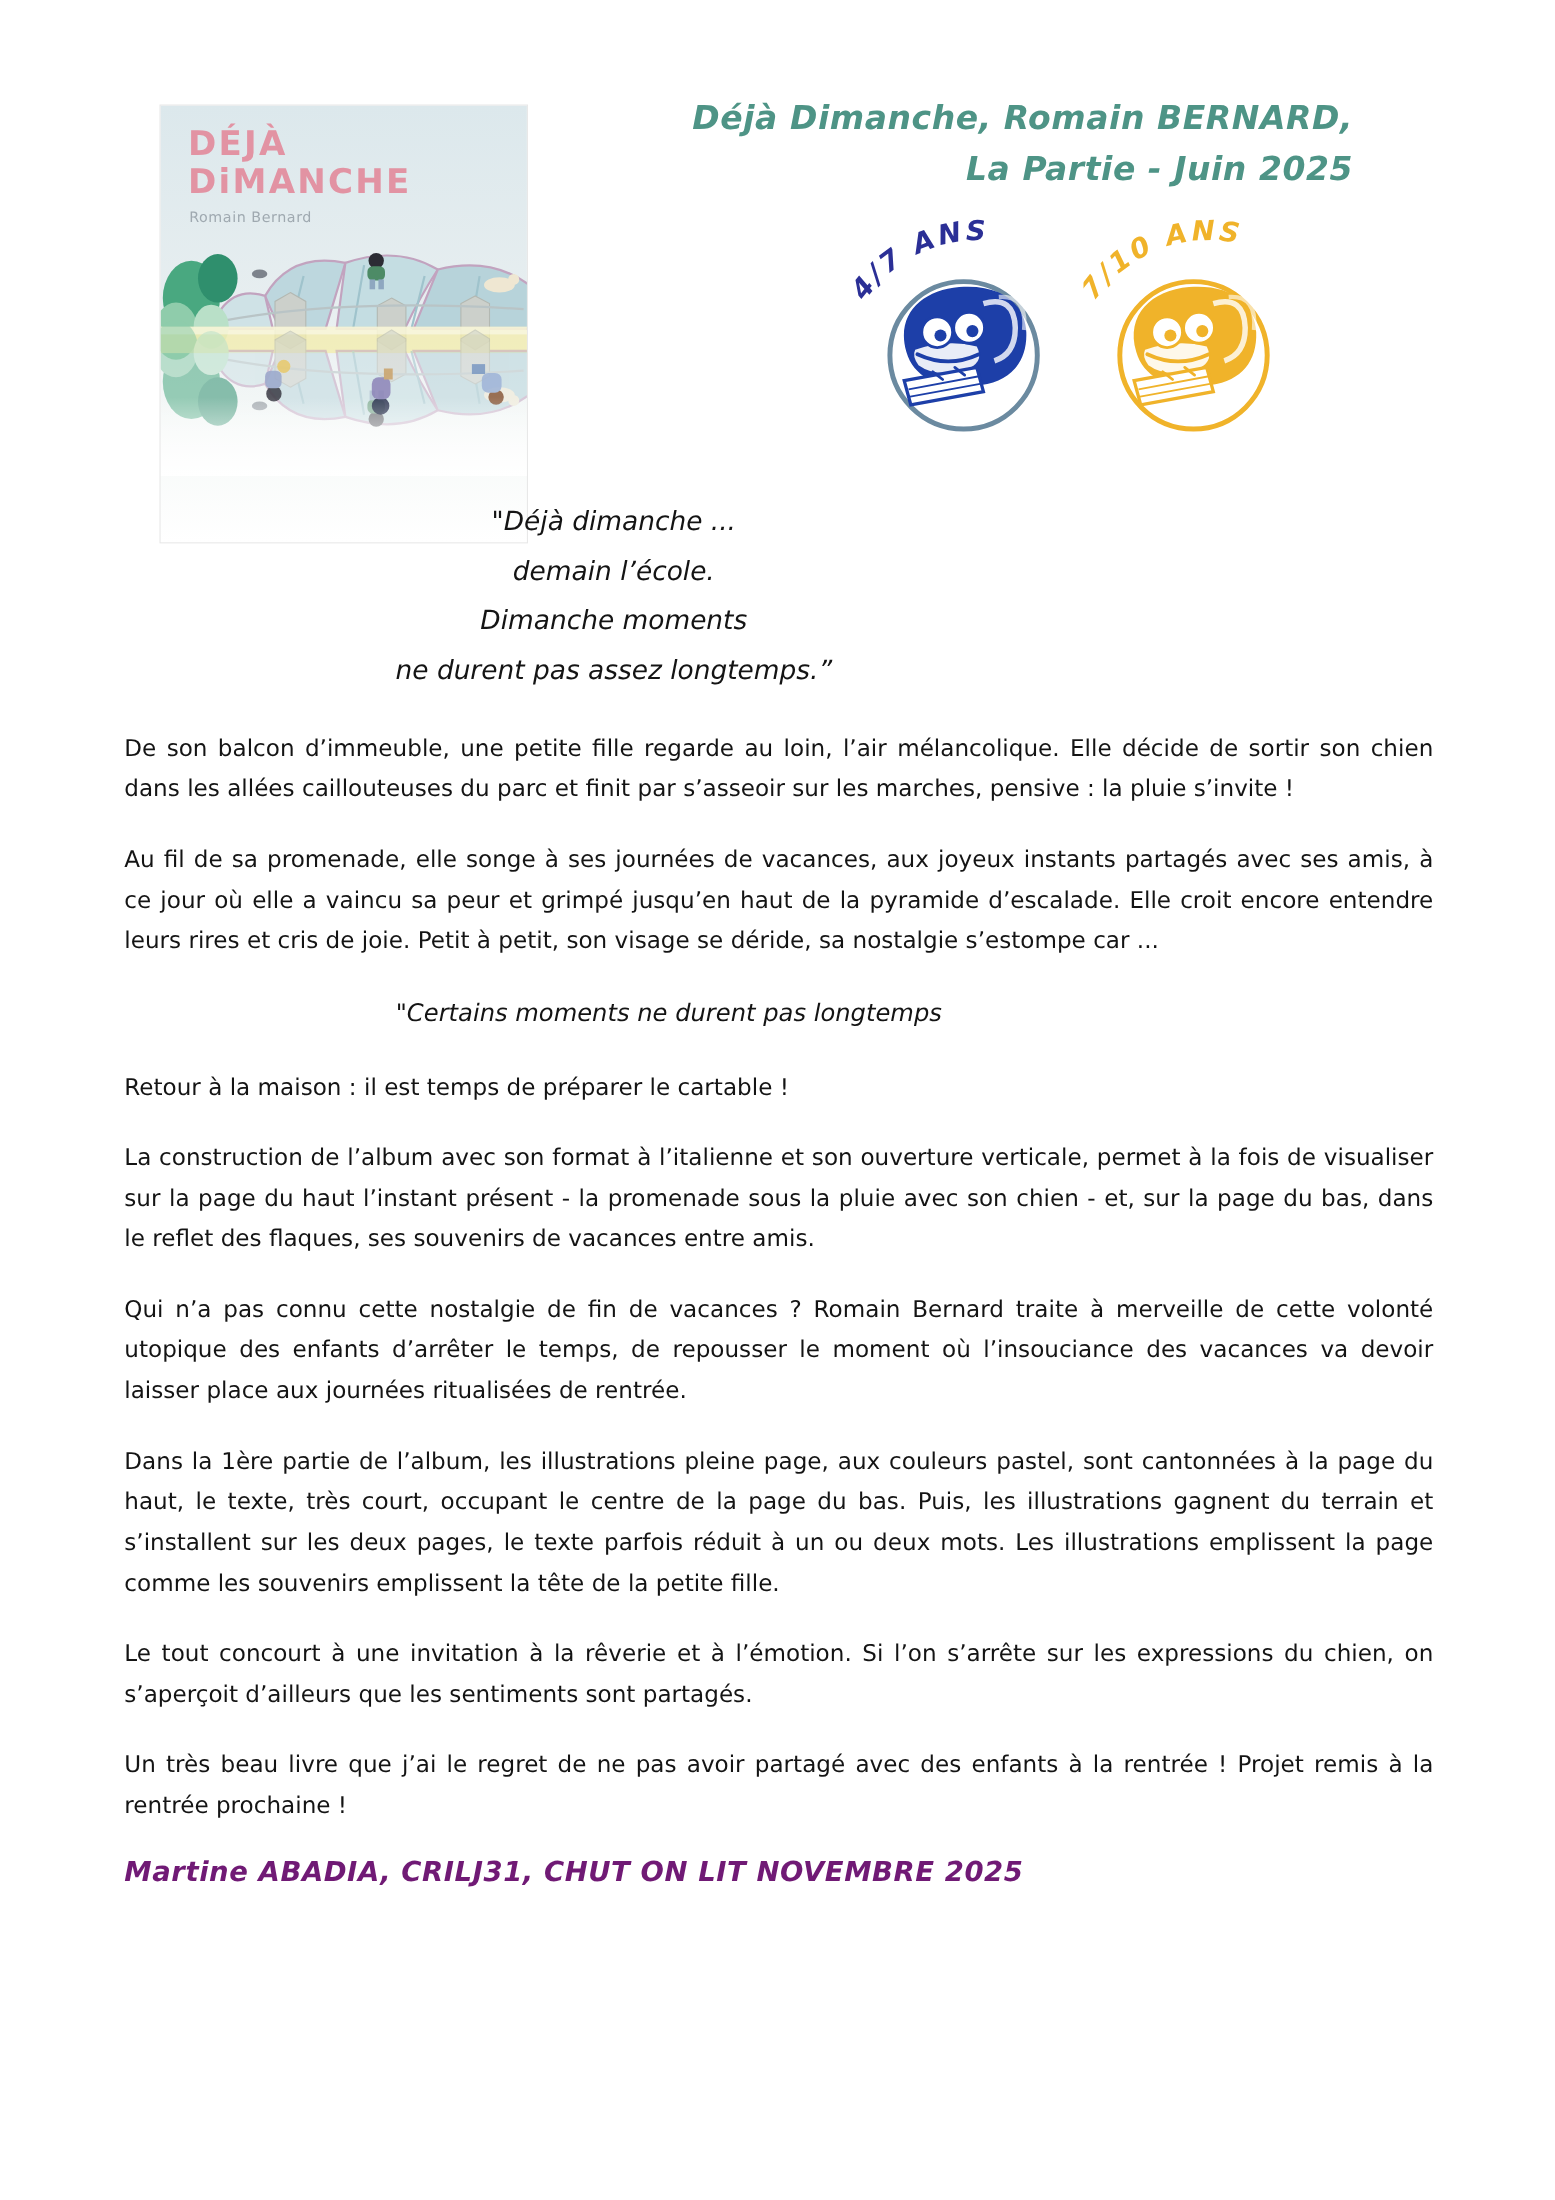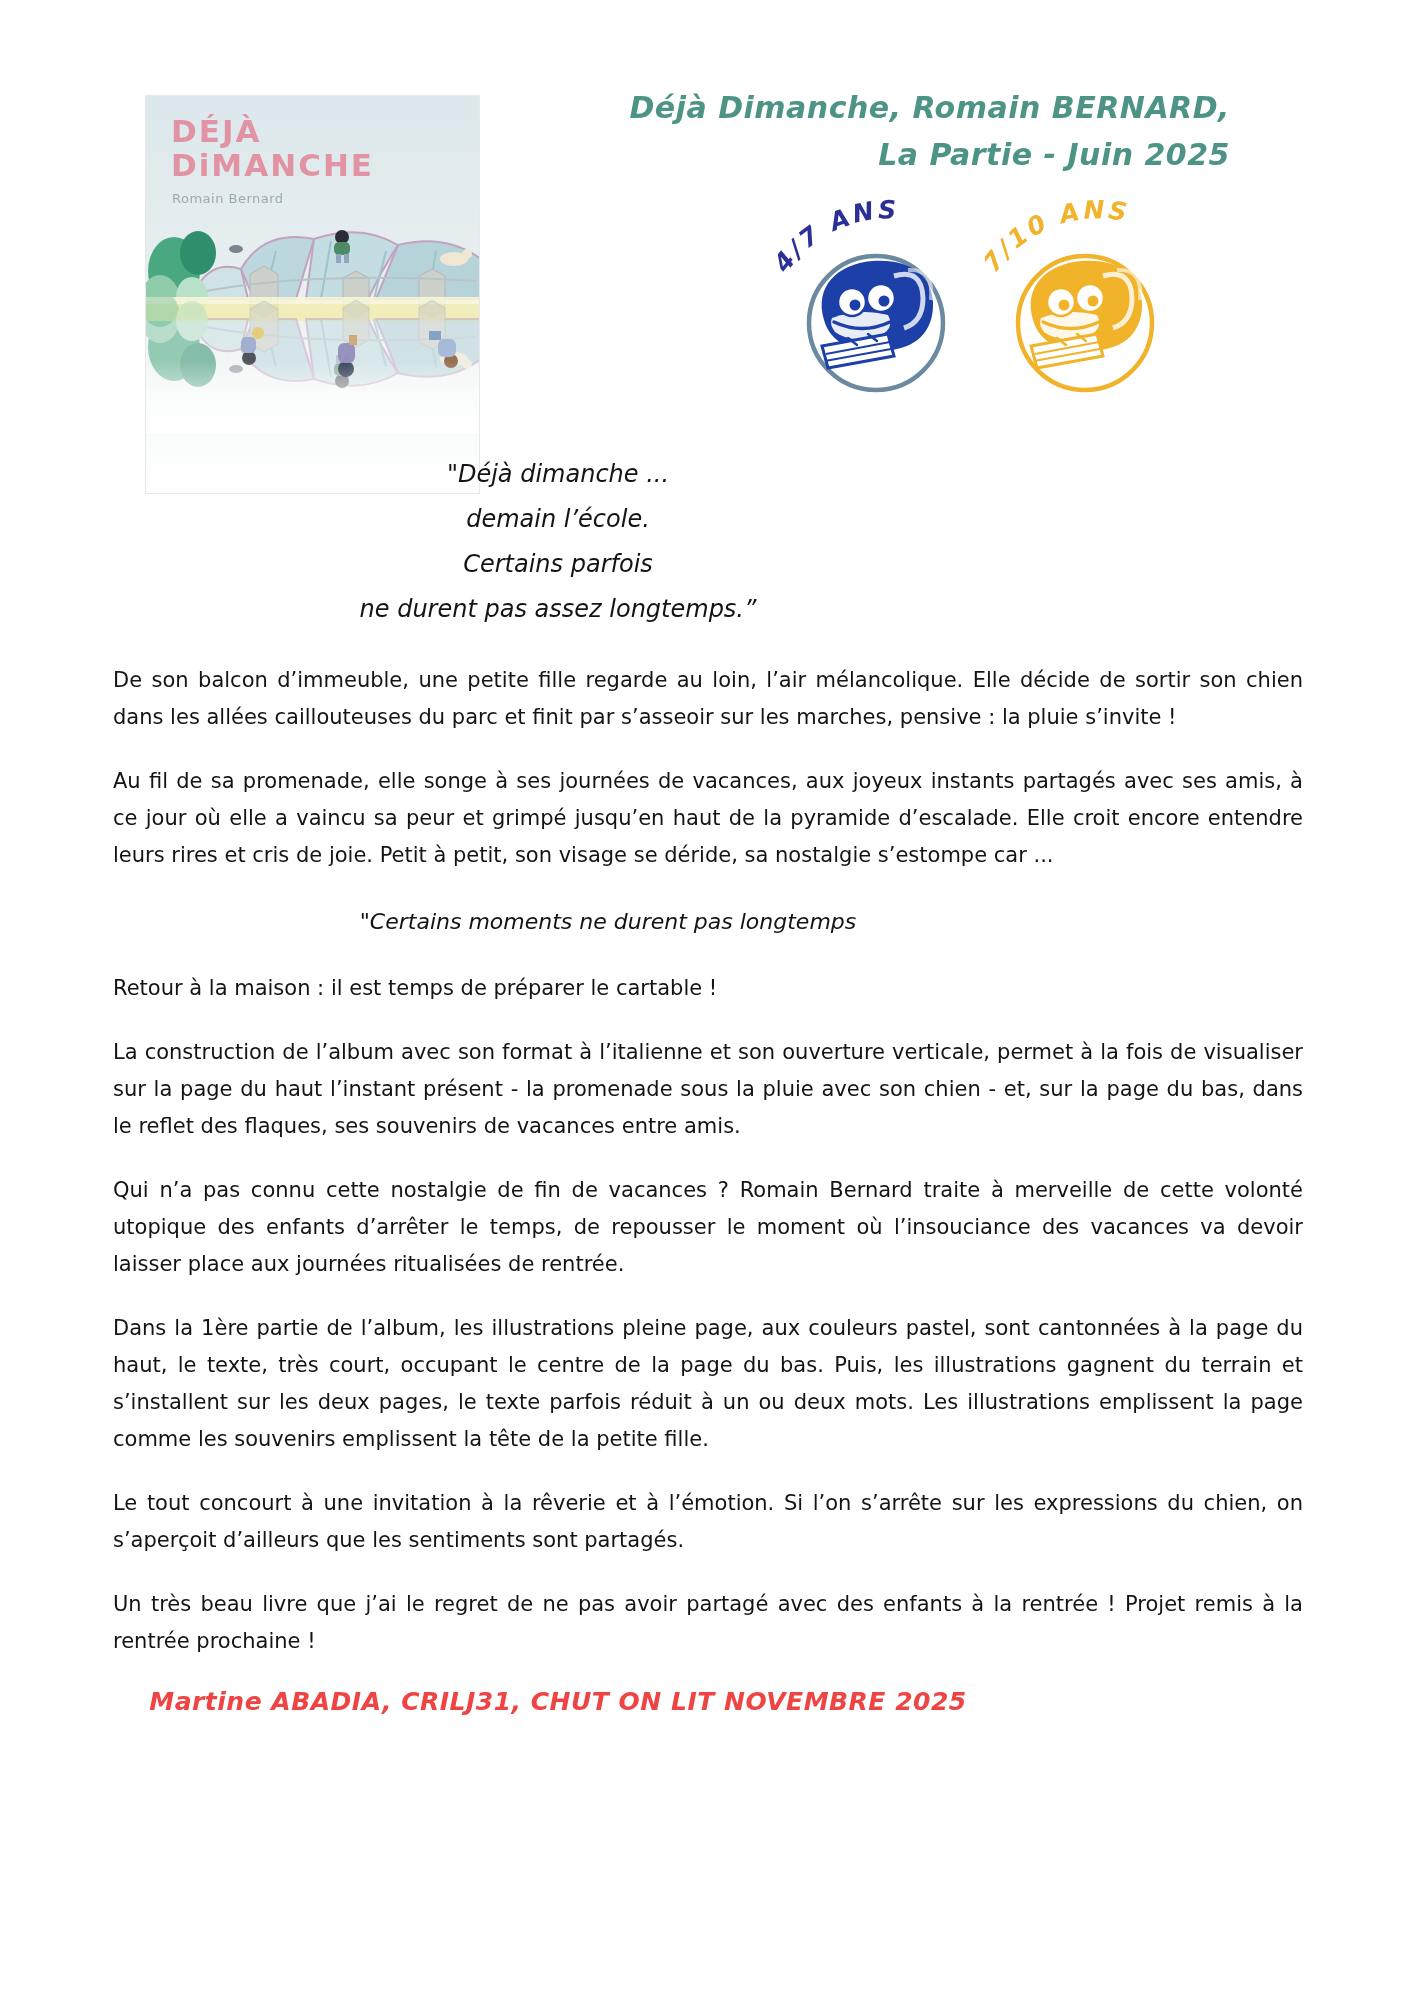--- a/index.html
+++ b/index.html
@@ -68,23 +68,23 @@
     text-align:justify;
     font-size:21px; line-height:37px;
     margin-bottom:27px;
   }
   .quote-mid {
     width:990px; text-align:center;
     font-style:italic; font-size:22px; line-height:42px;
     margin-bottom:27px; margin-top:4px;
   }
   .footer-credit {
-    width:890px; text-align:center;
+    width:890px; text-align:left;
     margin-top:14px;
-    color:#ef4444; font-size:25px; font-weight:bold; font-style:italic;
+    color:#701a75; font-size:25px; font-weight:bold; font-style:italic;
     letter-spacing:.5px;
   }
 </style>
 </head>
 <body>
 
 <div class="page">
 
   <div class="header">
 
@@ -222,21 +222,21 @@
         <path d="M72,140 l9,7 M92,136 l9,7" stroke="currentColor" stroke-width="2.5" stroke-linecap="round"></path>
       </g>
     </svg>
   </div>
 
   <div class="content">
 
     <div class="quote-intro">
       <div>"Déjà dimanche ...</div>
       <div>demain l’école.</div>
-      <div>Certains parfois</div>
+      <div>Dimanche moments</div>
       <div>ne durent pas assez longtemps.”</div>
     </div>
 
     <p class="para">De son balcon d’immeuble, une petite fille regarde au loin, l’air mélancolique. Elle décide de sortir son chien  dans les allées caillouteuses du parc et finit par s’asseoir sur les marches, pensive : la pluie s’invite !</p>
     <p class="para">Au fil de sa promenade, elle songe à ses journées de vacances, aux joyeux instants partagés avec ses amis, à ce jour où elle a vaincu sa peur et grimpé jusqu’en haut de la pyramide d’escalade. Elle croit encore entendre leurs rires et cris de joie. Petit à petit, son visage se déride, sa nostalgie s’estompe car ...</p>
 
     <div class="quote-mid">
       <div>"Certains moments ne durent pas longtemps</div>
     </div>
 

